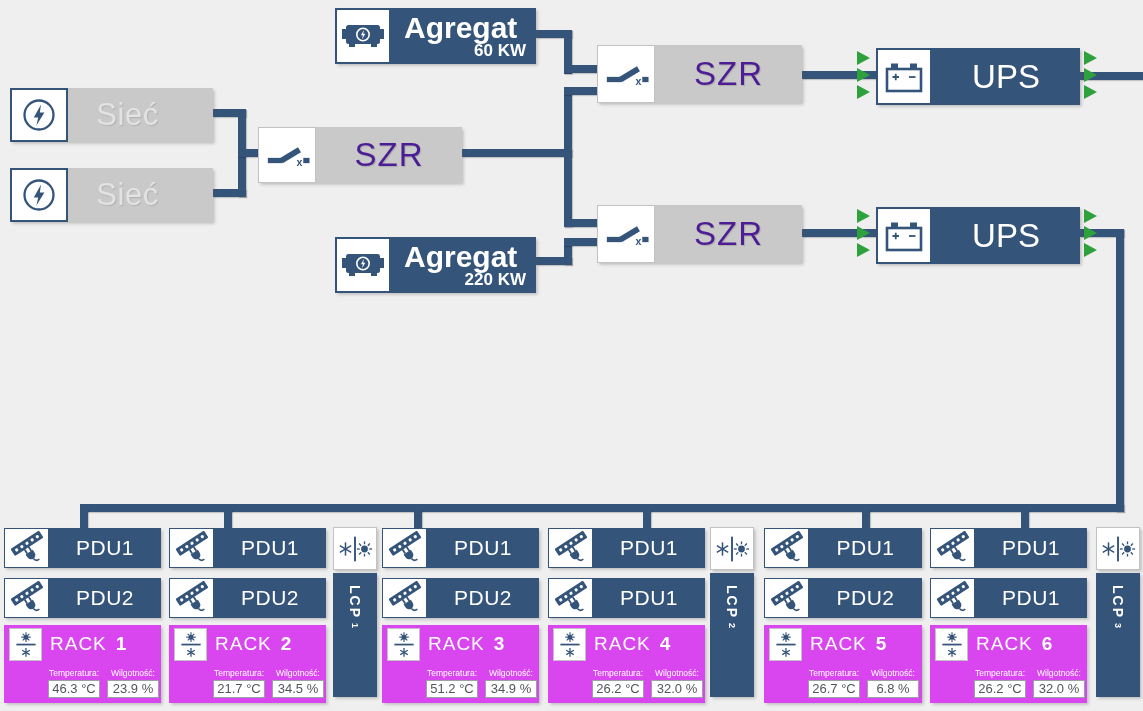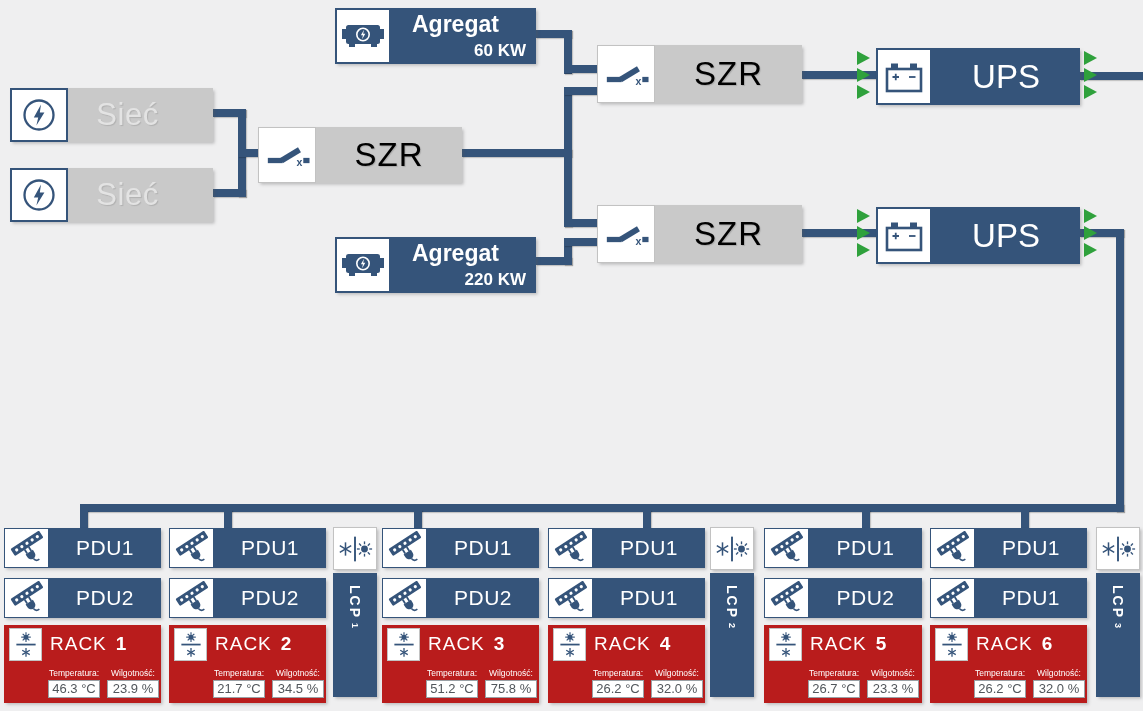--- a/index.html
+++ b/index.html
@@ -5,35 +5,35 @@
   html,body{margin:0;padding:0;background:#efeff0;font-family:"Liberation Sans",sans-serif;}
   #canvas{position:relative;width:1143px;height:711px;background:#efeff0;overflow:hidden;}
 
   .box{position:absolute;display:flex;align-items:stretch;box-shadow:1.5px 1.5px 3px rgba(90,90,90,.35);}
   .icon-cell{background:#ffffff;display:flex;align-items:center;justify-content:center;flex:none;box-sizing:border-box;}
   .bn{border:2px solid #35547a;}
   .bl{border:1px solid #c2c2c2;}
   .body-gray{background:#c9c9c9;flex:1;display:flex;align-items:center;justify-content:center;}
   .body-navy{background:#35547a;flex:1;display:flex;align-items:center;justify-content:center;position:relative;}
   .t-siec{color:#e3e3e3;font-size:31px;letter-spacing:.5px;padding-right:26px;text-shadow:1px 1px 1px rgba(0,0,0,.12);}
-  .t-szr{color:#000000;font-size:33px;letter-spacing:1px;text-shadow:1px 1px 1px rgba(0,0,0,.15);}
+  .t-szr{color:#4c1d95;font-size:33px;letter-spacing:1px;text-shadow:1px 1px 1px rgba(0,0,0,.15);}
   .t-ups{color:#ffffff;font-size:33px;}
-  .t-agregat{position:absolute;left:13px;top:3px;color:#fff;font-size:23px;font-weight:600;margin-left:8px;}
+  .t-agregat{position:absolute;left:13px;top:3px;color:#fff;font-size:30px;font-weight:600;}
   .t-power{position:absolute;right:10px;bottom:3px;color:#fff;font-size:17px;font-weight:700;}
 
   .wire{position:absolute;background:#35547a;box-shadow:1px 1px 1px rgba(0,0,0,.18);}
 
   .arrows{position:absolute;display:flex;flex-direction:column;gap:3px;}
   .tri{width:0;height:0;border-top:7px solid transparent;border-bottom:7px solid transparent;border-left:13px solid #2fa13c;}
 
   .pdu{height:40px;}
   .pdu .icon-cell{width:45px;border:1.5px solid #35547a;}
   .pdu .body-navy{font-size:21px;color:#fff;letter-spacing:.5px;}
 
-  .rack{position:absolute;background:#b91c1c;box-shadow:1.5px 1.5px 3px rgba(90,90,90,.35);}
+  .rack{position:absolute;background:#d946ef;box-shadow:1.5px 1.5px 3px rgba(90,90,90,.35);}
   .rack .icon-cell{position:absolute;left:5px;top:3px;width:33px;height:33px;border:1px solid #c2c2c2;}
   .rack-title{position:absolute;left:46px;top:8px;color:#fff;font-size:19px;letter-spacing:1px;display:flex;gap:9px;}
   .rack-title b{font-weight:700;}
   .rack-meta{position:absolute;left:44px;top:43px;display:flex;gap:7px;}
   .mcol{display:flex;flex-direction:column;align-items:center;gap:2px;}
   .mlabel{color:#fff;font-size:8.5px;}
   .mval{width:50px;height:16px;background:#fff;border:1px solid #9aa0a5;color:#51565b;font-size:13px;line-height:16px;text-align:center;}
 
   .lcp{position:absolute;width:44px;}
   .lcp .icon-cell{width:44px;height:43px;border:1px solid #c2c2c2;box-shadow:1.5px 1.5px 3px rgba(90,90,90,.35);}
@@ -479,21 +479,21 @@
         <span>RACK</span>
         <b>3</b>
       </div>
     <div class="rack-meta">
       <div class="mcol">
           <span class="mlabel">Temperatura:</span>
           <span class="mval">51.2 °C</span>
         </div>
       <div class="mcol">
           <span class="mlabel">Wilgotność:</span>
-          <span class="mval">75.8 %</span>
+          <span class="mval">34.9 %</span>
         </div>
     </div>
   </div>
 
   <div class="box pdu" style="left:548px;top:528px;width:157px;">
     <div class="icon-cell">
         <svg width="38" height="34" viewBox="0 0 40 36">
           <g transform="rotate(-33 20 13)">
             <rect x="2" y="8.5" width="36" height="9" rx="1.5" fill="#35547a"></rect>
             <circle cx="7" cy="13" r="1.7" fill="#fff"></circle>
@@ -665,21 +665,21 @@
         <span>RACK</span>
         <b>5</b>
       </div>
     <div class="rack-meta">
       <div class="mcol">
           <span class="mlabel">Temperatura:</span>
           <span class="mval">26.7 °C</span>
         </div>
       <div class="mcol">
           <span class="mlabel">Wilgotność:</span>
-          <span class="mval">23.3 %</span>
+          <span class="mval">6.8 %</span>
         </div>
     </div>
   </div>
 
   <div class="box pdu" style="left:930px;top:528px;width:157px;">
     <div class="icon-cell">
         <svg width="38" height="34" viewBox="0 0 40 36">
           <g transform="rotate(-33 20 13)">
             <rect x="2" y="8.5" width="36" height="9" rx="1.5" fill="#35547a"></rect>
             <circle cx="7" cy="13" r="1.7" fill="#fff"></circle>

